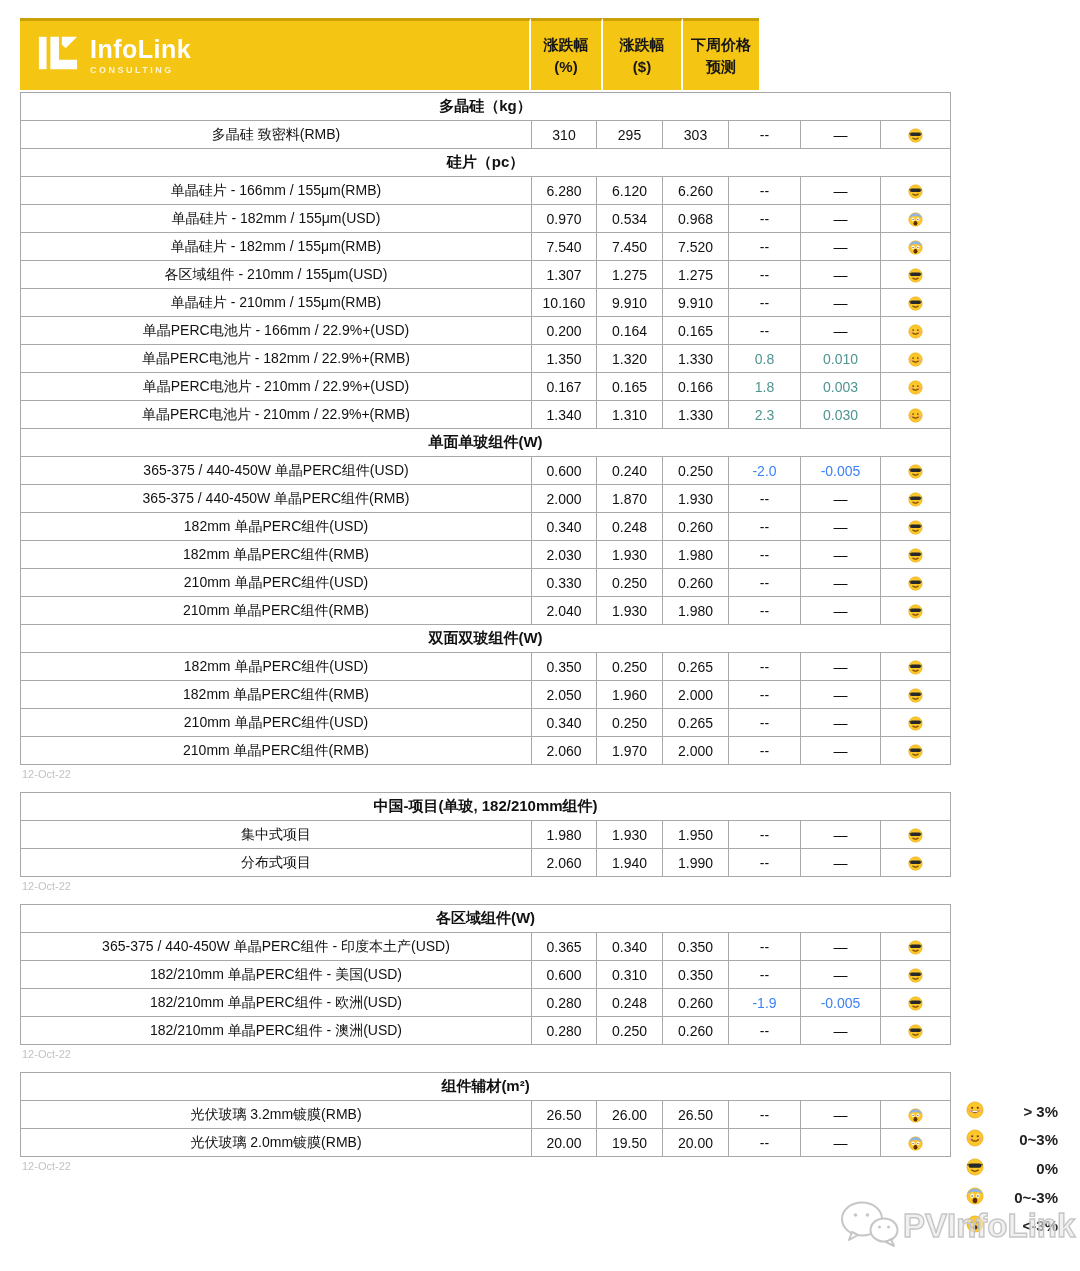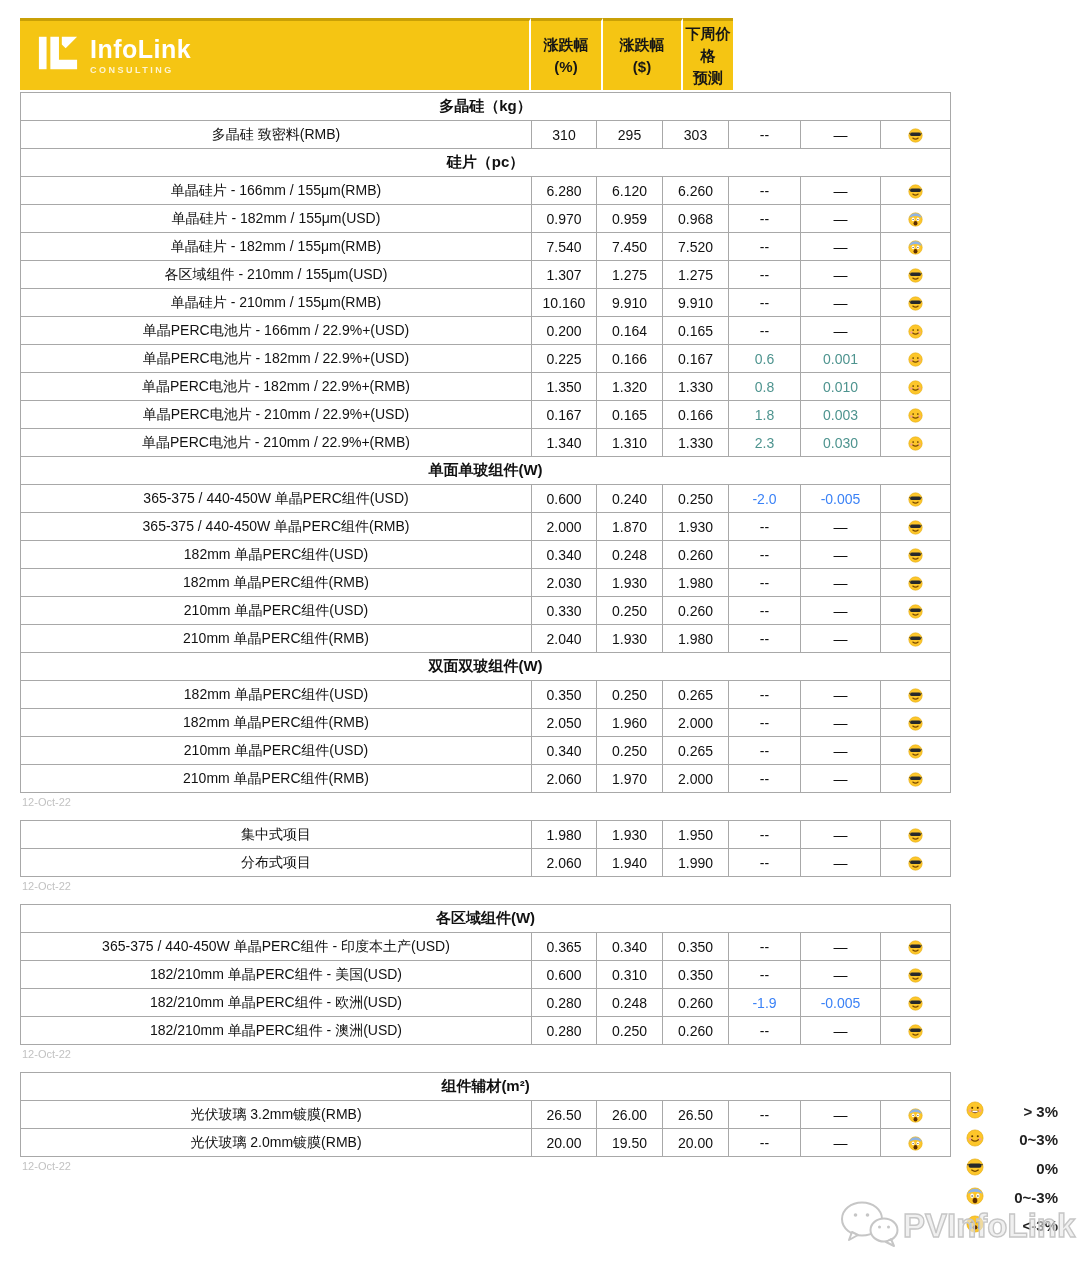--- a/index.html
+++ b/index.html
@@ -16,21 +16,21 @@
   .seg{
     box-sizing:border-box;background:#F5C513;border-top:3px solid #C9A006;
     border-right:2px solid #fff;
     display:flex;flex-direction:column;justify-content:center;align-items:center;
     font-weight:bold;font-size:15px;color:#161616;line-height:22px;text-align:center;
   }
   .seg.logo{width:511px;flex-direction:row;justify-content:flex-start;gap:11px;padding-left:17px;}
   .seg.spot{width:197px;}
   .seg.pct{width:72px;}
   .seg.usd{width:80px;}
-  .seg.fc{width:50px;border-right:none;}
+  .seg.fc{width:76px;border-right:none;}
   .brand-text{display:flex;flex-direction:column;align-items:flex-start;line-height:1;}
   .brand-name{color:#fff;font-size:25px;font-weight:bold;letter-spacing:.5px;}
   .brand-sub{color:rgba(255,255,255,.8);font-size:9px;letter-spacing:2.5px;margin-top:4px;font-weight:bold;}
 
   
   #tables{margin-top:2px;}
   table.price{border-collapse:collapse;table-layout:fixed;width:930px;font-size:14px;}
   table.price td{
     border:1px solid #A8A8A8;height:27px;padding:0;text-align:center;
     overflow:hidden;white-space:nowrap;background:#fff;
@@ -139,21 +139,21 @@
                   <circle cx="10" cy="10" r="9" fill="#FDC62A" stroke="#E3A90C" stroke-width="0.7"></circle>
                   <rect x="2.8" y="6" width="14.4" height="4.8" rx="2.3" fill="#26282B"></rect>
                   <path d="M2.9 6.8 L1.6 8" stroke="#26282B" stroke-width="1.2"></path>
                   <path d="M17.1 6.8 L18.4 8" stroke="#26282B" stroke-width="1.2"></path>
                   <path d="M6.4 13.4 Q10 16.2 13.6 13.4" stroke="#7A4B00" stroke-width="1.5" fill="none" stroke-linecap="round"></path>
                 </svg></td>
             </tr>
             <tr>
               <td class="label">单晶硅片 - 182mm / 155μm(USD)</td>
               <td class="">0.970</td>
-              <td class="">0.959</td>
+              <td class="">0.534</td>
               <td class="">0.968</td>
               <td class="">--</td>
               <td class="">—</td>
               <td class="face-cell"><svg width="15" height="15" viewBox="0 0 20 20">
                   <circle cx="10" cy="10" r="9" fill="#FDC62A" stroke="#E3A90C" stroke-width="0.7"></circle>
                   <path d="M1.6 7.6 A9 9 0 0 1 18.4 7.6 Q10 3 1.6 7.6 Z" fill="#8FB4E4"></path>
                   <ellipse cx="6.8" cy="9.8" rx="1.9" ry="2.5" fill="#fff"></ellipse>
                   <ellipse cx="13.2" cy="9.8" rx="1.9" ry="2.5" fill="#fff"></ellipse>
                   <circle cx="6.8" cy="10" r="0.8" fill="#333"></circle>
                   <circle cx="13.2" cy="10" r="0.8" fill="#333"></circle>
@@ -207,36 +207,20 @@
                   <path d="M6.4 13.4 Q10 16.2 13.6 13.4" stroke="#7A4B00" stroke-width="1.5" fill="none" stroke-linecap="round"></path>
                 </svg></td>
             </tr>
             <tr>
               <td class="label">单晶PERC电池片 - 166mm / 22.9%+(USD)</td>
               <td class="">0.200</td>
               <td class="">0.164</td>
               <td class="">0.165</td>
               <td class="">--</td>
               <td class="">—</td>
-              <td class="face-cell"><svg width="15" height="15" viewBox="0 0 20 20">
-                  <circle cx="10" cy="10" r="9" fill="#FDC62A" stroke="#E3A90C" stroke-width="0.7"></circle>
-                  <circle cx="6.9" cy="8" r="1.15" fill="#5B3A00"></circle>
-                  <circle cx="13.1" cy="8" r="1.15" fill="#5B3A00"></circle>
-                  <circle cx="4.7" cy="11.4" r="1.7" fill="#F59E98" opacity="0.9"></circle>
-                  <circle cx="15.3" cy="11.4" r="1.7" fill="#F59E98" opacity="0.9"></circle>
-                  <path d="M6.3 12 Q10 15 13.7 12" stroke="#7A4B00" stroke-width="1.5" fill="none" stroke-linecap="round"></path>
-                </svg></td>
-            </tr>
-            <tr>
-              <td class="label">单晶PERC电池片 - 182mm / 22.9%+(USD)</td>
-              <td class="">0.225</td>
-              <td class="">0.166</td>
-              <td class="">0.167</td>
-              <td class="pos">0.6</td>
-              <td class="pos">0.001</td>
               <td class="face-cell"><svg width="15" height="15" viewBox="0 0 20 20">
                   <circle cx="10" cy="10" r="9" fill="#FDC62A" stroke="#E3A90C" stroke-width="0.7"></circle>
                   <circle cx="6.9" cy="8" r="1.15" fill="#5B3A00"></circle>
                   <circle cx="13.1" cy="8" r="1.15" fill="#5B3A00"></circle>
                   <circle cx="4.7" cy="11.4" r="1.7" fill="#F59E98" opacity="0.9"></circle>
                   <circle cx="15.3" cy="11.4" r="1.7" fill="#F59E98" opacity="0.9"></circle>
                   <path d="M6.3 12 Q10 15 13.7 12" stroke="#7A4B00" stroke-width="1.5" fill="none" stroke-linecap="round"></path>
                 </svg></td>
             </tr>
             <tr>
@@ -450,20 +434,23 @@
           <colgroup>
             <col style="width: 511px;">
             <col style="width: 65px;">
             <col style="width: 66px;">
             <col style="width: 66px;">
             <col style="width: 72px;">
             <col style="width: 80px;">
             <col style="width: 70px;">
           </colgroup>
           <tbody>
+            <tr>
+              <td colspan="7" class="section">中国-项目(单玻, 182/210mm组件)</td>
+            </tr>
             <tr>
               <td class="label">集中式项目</td>
               <td class="">1.980</td>
               <td class="">1.930</td>
               <td class="">1.950</td>
               <td class="">--</td>
               <td class="">—</td>
               <td class="face-cell"><svg width="15" height="15" viewBox="0 0 20 20">
                   <circle cx="10" cy="10" r="9" fill="#FDC62A" stroke="#E3A90C" stroke-width="0.7"></circle>
                   <rect x="2.8" y="6" width="14.4" height="4.8" rx="2.3" fill="#26282B"></rect>

